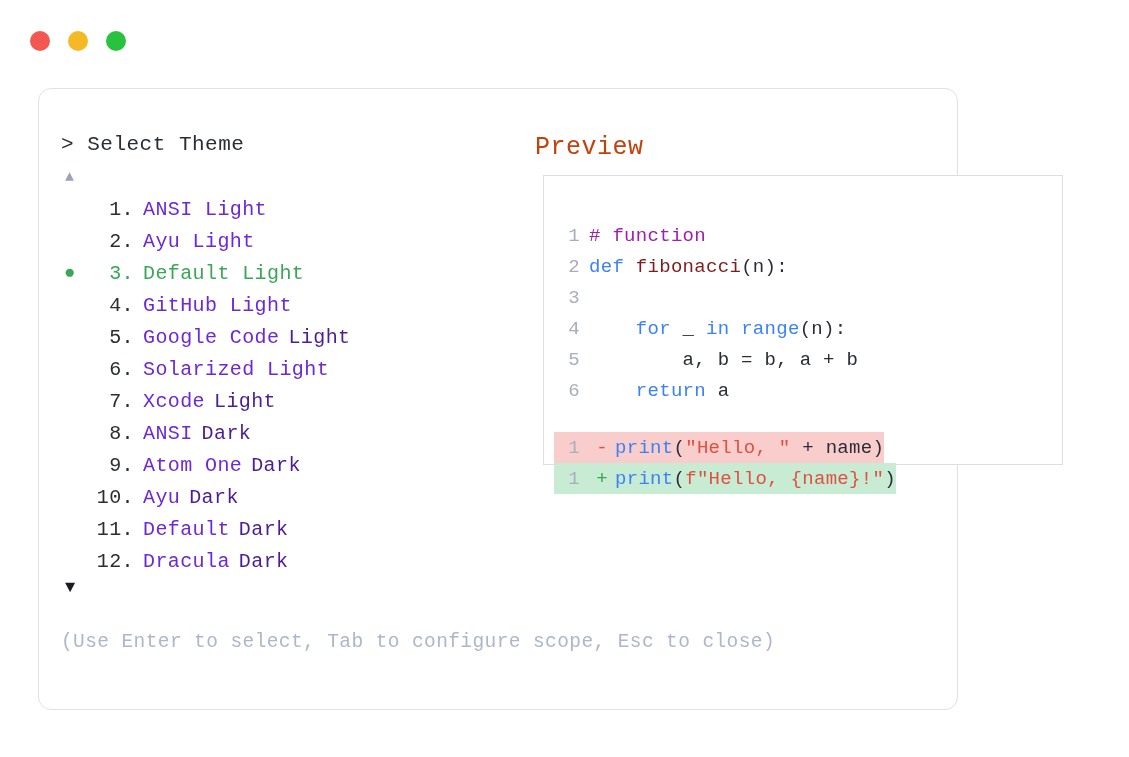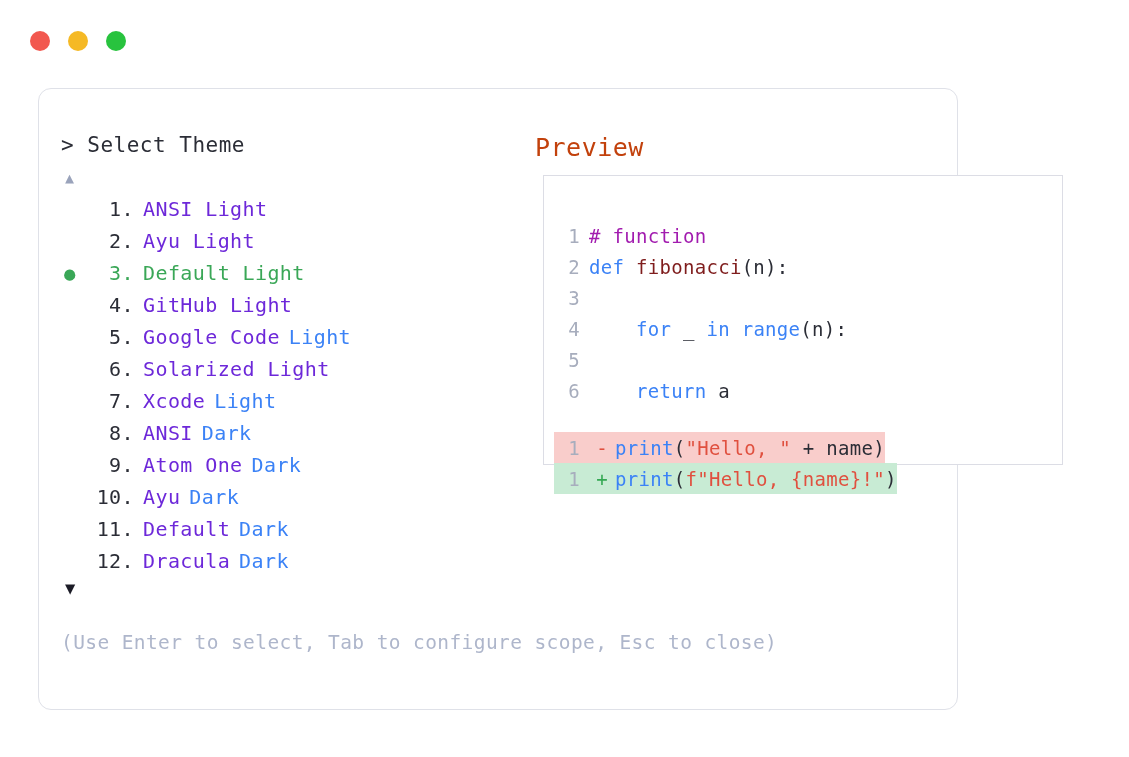--- a/index.html
+++ b/index.html
@@ -39,20 +39,21 @@
   
   .card {
     position: absolute;
     left: 38px; top: 88px;
     width: 920px;
     height: 622px;
     box-sizing: border-box;
     background: #ffffff;
     border: 1.5px solid #dfe1e8;
     border-radius: 13px;
+    font-family: Liberation Mono, monospace;
   }
   .card-inner {
     position: relative;
     width: 100%; height: 100%;
   }
   
   .prompt {
     position: absolute;
     left: 22px; top: 44px;
     font-size: 21px;
@@ -107,21 +108,21 @@
     width: 44px;
     flex: 0 0 44px;
     text-align: right;
     color: #2b2d36;
   }
   .name {
     color: #6d28d9;
     padding-left: 9px;
   }
   .tag {
-    color: #3b82f6;
+    color: #4c1d95;
     padding-left: 9px;
   }
   .theme-row.selected .idx,
   .theme-row.selected .idx-dot,
   .theme-row.selected .name,
   .theme-row.selected .tag {
     color: #3aa757;
   }
   .footer-hint {
     position: absolute;
@@ -229,21 +230,21 @@
       </div>
 
       <div class="footer-hint">(Use Enter to select, Tab to configure scope, Esc to close)</div>
 
       <div class="preview-box">
         <div class="code-area" id="code-area">
             <div class="code-line"><span class="ln">1</span><span class="code-text"><span class="tok-comment"># function</span></span></div>
             <div class="code-line"><span class="ln">2</span><span class="code-text"><span class="tok-keyword">def </span><span class="tok-func">fibonacci</span><span class="tok-plain">(n):</span></span></div>
             <div class="code-line"><span class="ln">3</span></div>
             <div class="code-line"><span class="ln">4</span><span class="code-text"><span class="tok-plain">    </span><span class="tok-keyword">for</span><span class="tok-plain"> _ </span><span class="tok-keyword">in</span><span class="tok-plain"> </span><span class="tok-call">range</span><span class="tok-plain">(n):</span></span></div>
-            <div class="code-line"><span class="ln">5</span></div>
+            <div class="code-line"><span class="ln">5</span><span class="code-text"><span class="tok-plain">        a, b = b, a + b</span></span></div>
             <div class="code-line"><span class="ln">6</span><span class="code-text"><span class="tok-plain">    </span><span class="tok-keyword">return</span><span class="tok-plain"> a</span></span></div>
             <div class="spacer-line"></div>
             <div class="diff-line diff-del"><span class="ln">1</span><span class="diff-sign sign-del">-</span><span class="code-text"><span class="tok-call">print</span><span class="tok-plain">(</span><span class="tok-string">"Hello, "</span><span class="tok-plain"> + name)</span></span></div>
             <div class="diff-line diff-add"><span class="ln">1</span><span class="diff-sign sign-add">+</span><span class="code-text"><span class="tok-call">print</span><span class="tok-plain">(</span><span class="tok-string">f"Hello, {name}!"</span><span class="tok-plain">)</span></span></div>
           </div>
       </div>
 
     </div>
   </div>
 

